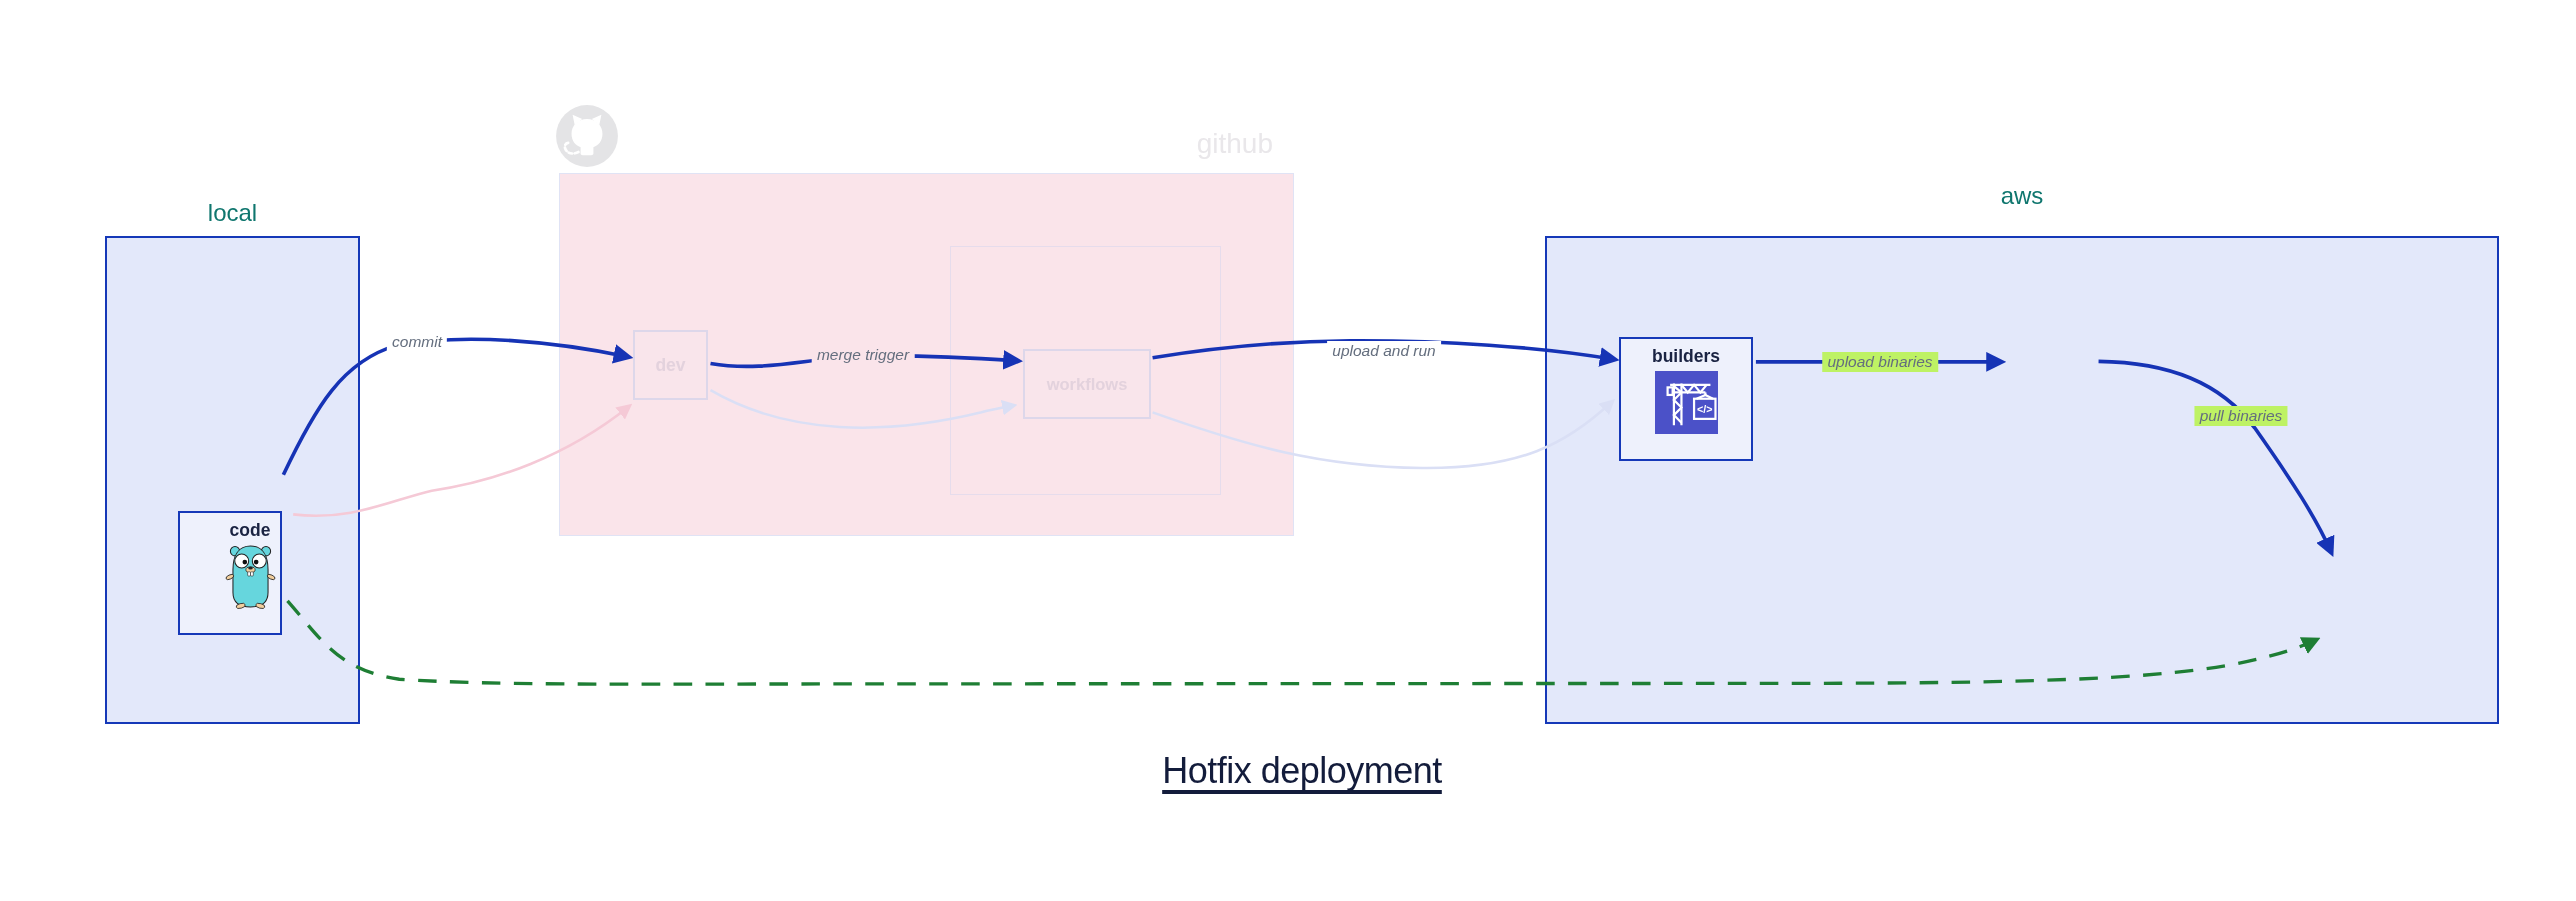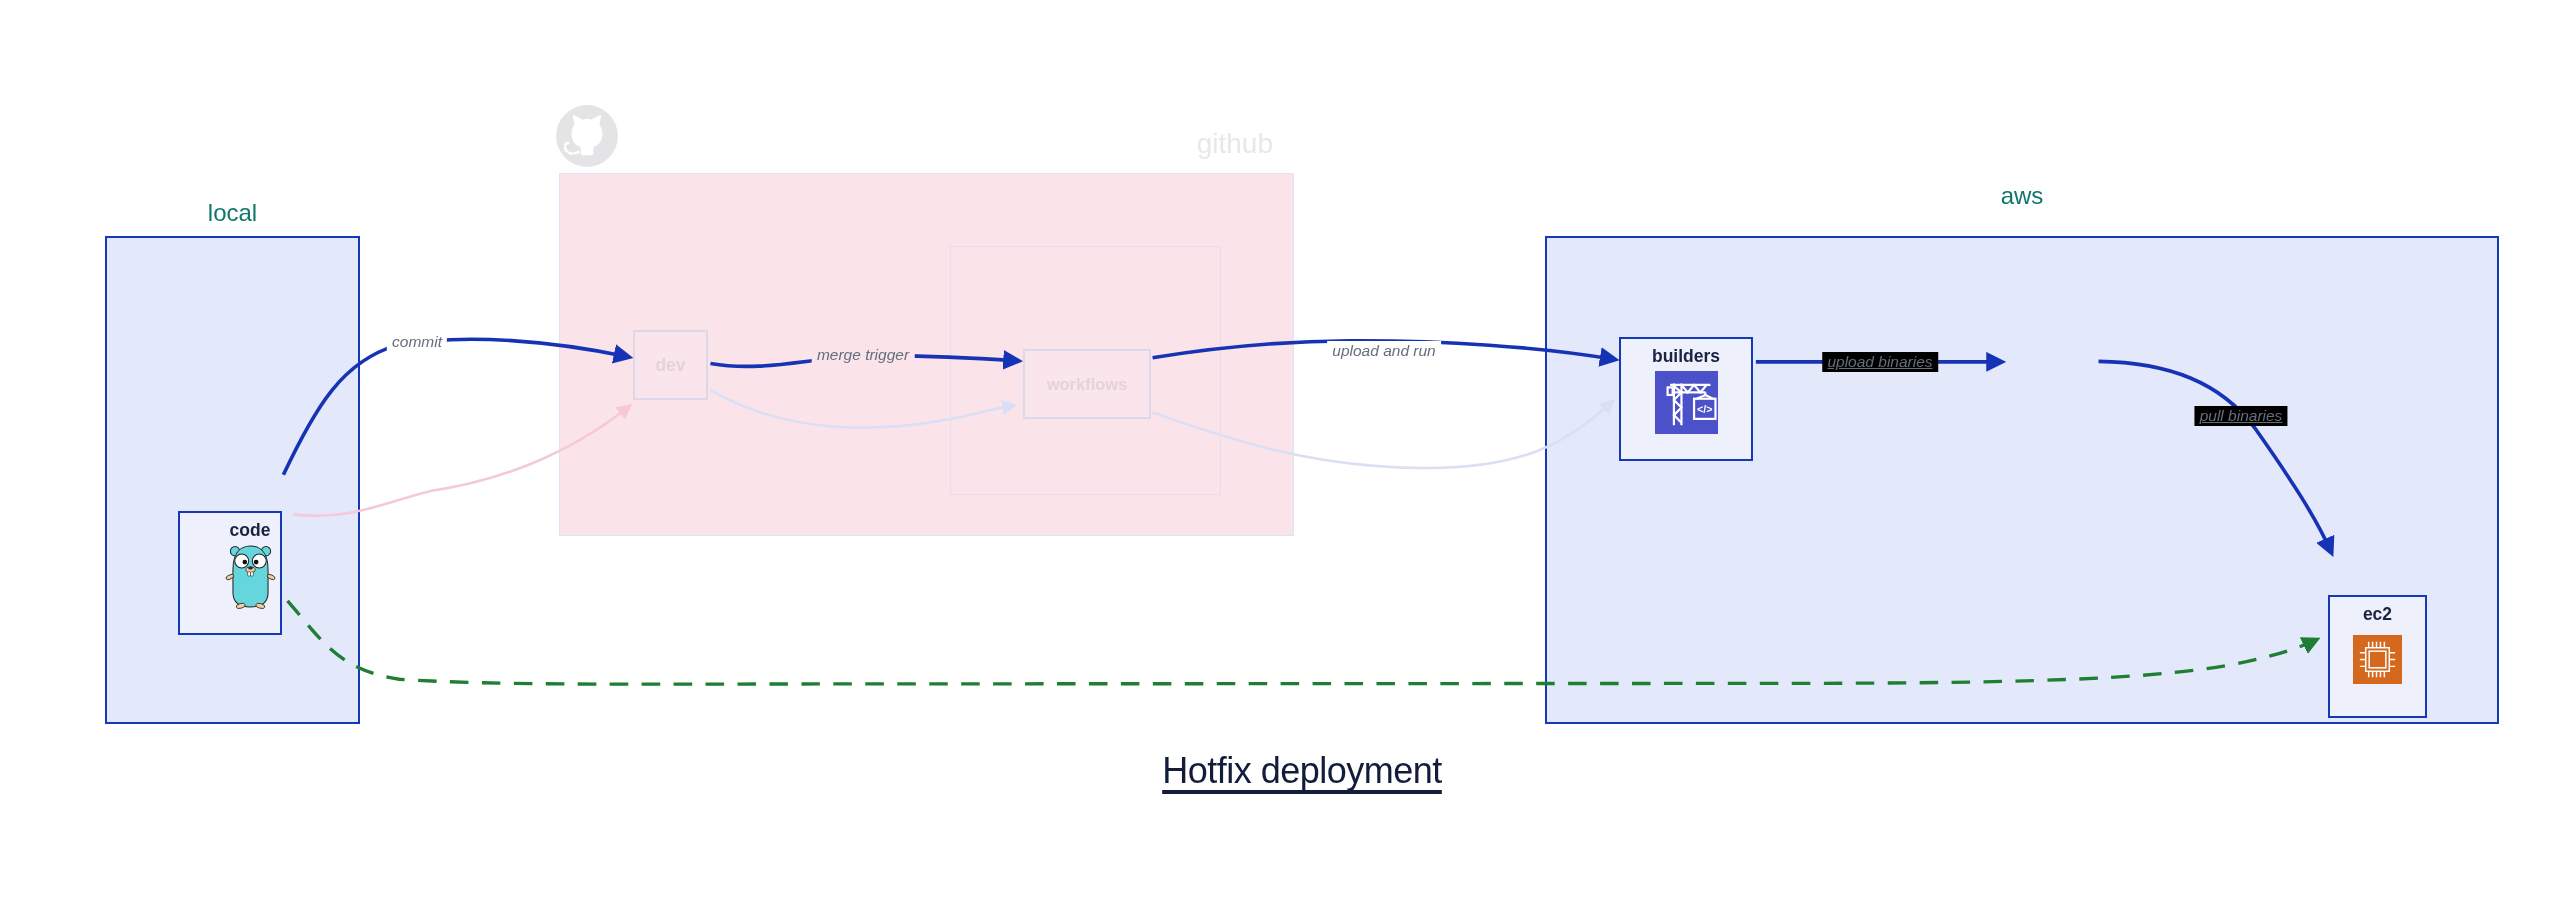--- a/index.html
+++ b/index.html
@@ -28,21 +28,21 @@
   .edges{position:absolute;left:0;top:0;pointer-events:none;z-index:5;}
   .node{z-index:3;}
   .group{z-index:1;}
   .group--master{z-index:2;}
 
   
   .edge-label{position:absolute;z-index:6;transform:translate(-50%,-50%);
     font-style:italic;font-size:15.5px;color:#646e7e;white-space:nowrap;padding:1px 5.2px;}
   .bg-white{background:#ffffff;}
   .bg-pink{background:#fae4ea;}
-  .bg-lav{background:#000000;text-decoration:underline;}
+  .bg-lav{background:#bef264;}
 
   .octocat{position:absolute;z-index:2;}
 
   .diagram-title{position:absolute;left:0;top:748px;width:2604px;text-align:center;z-index:7;
     color:#131c3b;font-size:36px;line-height:45px;letter-spacing:-0.5px;
     text-decoration:underline;text-decoration-thickness:3.6px;text-underline-offset:7.2px;}
 </style>
 </head>
 <body>
 
@@ -115,34 +115,20 @@
         <path d="M42 22 L52 34 L62 22 L72 34 L82 22"></path>
         <path d="M80 34 L80 40"></path>
         <rect x="62" y="44" width="34" height="32"></rect>
         <path d="M66 44 L80 38 M92 44 L80 38"></path>
       </g>
       <text x="79" y="66" font-size="17" font-weight="bold" fill="#ffffff" text-anchor="middle" font-family="Liberation Sans, sans-serif">&lt;/&gt;</text>
     </svg>
   </div>
 
 
-  <div class="node node--active" style="left:2328px;top:559px;width:99px;height:123px;">
-    <div class="node-label">ec2</div>
-    <svg class="node-icon" style="margin-top:10.3px;" width="49" height="49" viewBox="0 0 100 100">
-      <rect x="0" y="0" width="100" height="100" fill="#d4691e"></rect>
-      <g stroke="#ffffff" stroke-width="3" fill="none">
-        <rect x="26" y="26" width="48" height="48"></rect>
-        <rect x="33" y="33" width="34" height="34"></rect>
-        <path d="M32 14 L32 26 M40 14 L40 26 M48 14 L48 26 M56 14 L56 26 M64 14 L64 26"></path>
-        <path d="M32 74 L32 86 M40 74 L40 86 M48 74 L48 86 M56 74 L56 86 M64 74 L64 86"></path>
-        <path d="M14 36 L26 36 M14 50 L26 50 M14 64 L26 64"></path>
-        <path d="M74 36 L86 36 M74 50 L86 50 M74 64 L86 64"></path>
-      </g>
-    </svg>
-  </div>
 
   <svg class="edges" width="2604" height="902" viewBox="0 0 5054 1750">
     <defs>
       <marker id="mblue" viewBox="0 0 10 10" refX="7" refY="5" markerWidth="5.5" markerHeight="5.5" orient="auto">
         <path d="M0 0 L10 5 L0 10 z" fill="#1633b5"></path>
       </marker>
       <marker id="mgreen" viewBox="0 0 10 10" refX="7" refY="5" markerWidth="5.5" markerHeight="5.5" orient="auto">
         <path d="M0 0 L10 5 L0 10 z" fill="#1e7e34"></path>
       </marker>
       <marker id="mpink" viewBox="0 0 10 10" refX="7" refY="5" markerWidth="6" markerHeight="6" orient="auto">

